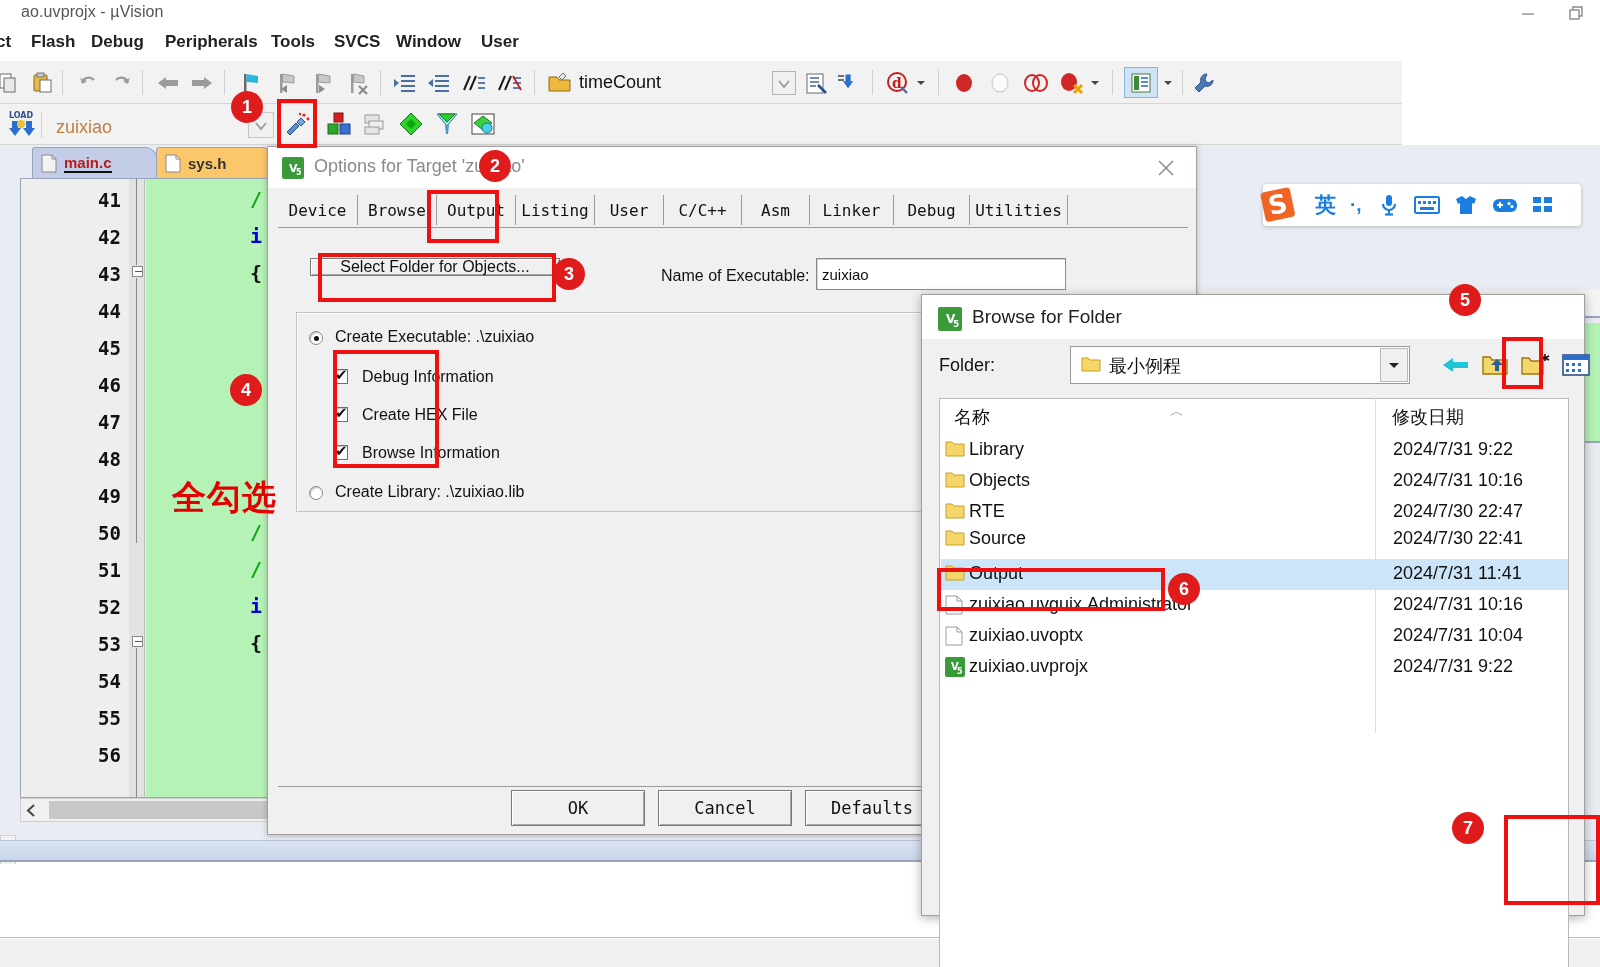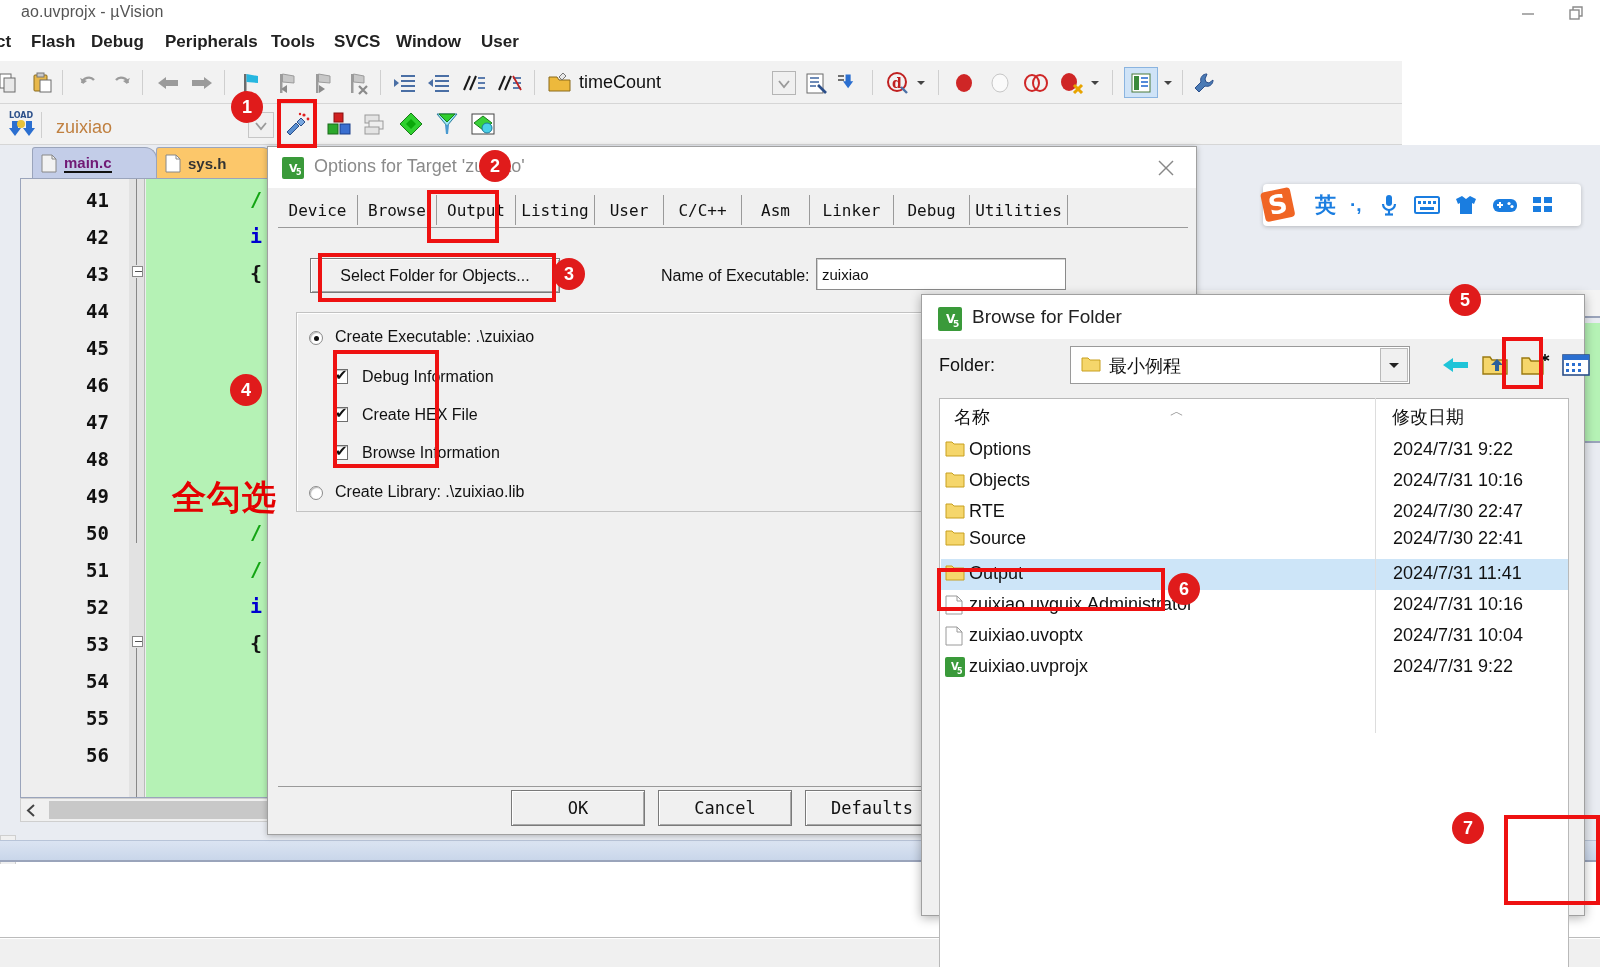--- a/index.html
+++ b/index.html
@@ -35,28 +35,28 @@
   .icobtn svg, .icobtn div { display:block; }
 
   .combo { position:absolute; background:#fff; border:1px solid #b5b5b5; }
 
   
   #editorWrap { position:absolute; left:0; top:145px; width:1600px; height:695px; background:#e9ecf2; }
   .tabstrip { position:absolute; left:18px; top:0px; height:34px; }
   .tab { position:absolute; top:2px; height:32px; border:1px solid #9aa4bb; border-bottom:none;
          border-radius:3px 12px 0 0; display:flex; align-items:center; padding:0 14px 0 8px; font-size:15px; font-weight:bold; }
   .tab .pg { width:16px; height:19px; margin-right:7px; }
-  .tab.active { background:#c3cde8; color:#701a75; }
+  .tab.active { background:#c3cde8; color:#b91c1c; }
   .tab.inactive { background:#fcc76a; color:#333; }
   .tab.active .lbl { border-bottom:2px solid #111; }
 
   #codearea { position:absolute; left:20px; top:33px; width:255px; height:620px; background:#eeeeee;
               border:1px solid #9aa4bb; border-top:1px solid #9aa4bb; }
   .gutter { position:absolute; left:0; top:0; width:108px; bottom:0; background:#eeeeee; }
-  .lnum { position:absolute; right:20px; font-family:"DejaVu Sans Mono", monospace; font-size:19px; font-weight:bold; color:#111; }
+  .lnum { position:absolute; right:8px; font-family:"DejaVu Sans Mono", monospace; font-size:19px; font-weight:bold; color:#111; }
   .foldcol { position:absolute; left:108px; top:0; width:16px; bottom:0; background:#e2e2e2; border-right:1px solid #bbb;}
   .foldbox { position:absolute; left:3px; width:11px; height:11px; border:1px solid #888; background:#fff; }
   .foldbox:after { content:""; position:absolute; left:2px; top:4px; width:7px; height:1px; background:#555; }
   .foldline { position:absolute; left:7px; width:1px; background:#888; }
   #codebg { position:absolute; left:125px; top:0; right:0; bottom:0; background:#b5f2b5; overflow:hidden; }
   .ctok { position:absolute; font-family:"DejaVu Sans Mono", monospace; font-size:20px; font-weight:bold; }
 
   #codebgRight { position:absolute; left:1178px; top:178px; width:422px; height:118px; background:#b5f2b5; }
   #codeTopStrip { position:absolute; left:1178px; top:145px; width:422px; height:28px; background:#f4f4f4; border-bottom:2px solid #9aa4bb; }
 
@@ -605,21 +605,21 @@
       <div class="dtab" style="left:317px;width:69px">User</div>
       <div class="dtab" style="left:386px;width:78px">C/C++</div>
       <div class="dtab" style="left:464px;width:68px">Asm</div>
       <div class="dtab" style="left:532px;width:84px">Linker</div>
       <div class="dtab" style="left:616px;width:76px">Debug</div>
       <div class="dtab" style="left:692px;width:98px">Utilities</div>
     </div>
 
     <div id="optBody">
 
-      <div class="btn3d" style="position:absolute;left:32px;top:30px;width:250px;height:35px">Select Folder for Objects...</div>
+      <div class="btn3d" style="position:absolute;left:32px;top:30px;width:250px;height:18px">Select Folder for Objects...</div>
 
       <div class="flbl" style="left:383px;top:39px">Name of Executable:</div>
       <div class="txtfield" style="position:absolute;left:538px;top:30px;width:250px;height:32px">zuixiao</div>
 
       <div class="grpbox" style="left:18px;top:84px;width:874px;height:200px">
         <div class="radio on" style="left:12px;top:18px"></div>
         <div class="flbl" style="left:38px;top:15px">Create Executable:  .\zuixiao</div>
 
         <div class="cbox on" style="left:36px;top:56px"></div>
         <div class="flbl" style="left:65px;top:55px">Debug Information</div>
@@ -708,21 +708,21 @@
 
     <div id="bList">
       <div class="colh" style="left:14px">名称</div>
       <div class="colh" style="left:452px">修改日期</div>
       <div class="sortarrow">︿</div>
 
       <div class="frow" style="top:36px">
         <span class="fico"><svg width="20" height="18" viewBox="0 0 20 18">
               <path d="M1 2 L7 2 L9 4 L19 4 L19 16 L1 16 Z" fill="#f5d66b" stroke="#c8a020"></path>
             </svg></span>
-        <span class="nm">Options</span>
+        <span class="nm">Library</span>
         <span class="dt">2024/7/31 9:22</span>
       </div>
       <div class="frow" style="top:67px">
         <span class="fico"><svg width="20" height="18" viewBox="0 0 20 18">
               <path d="M1 2 L7 2 L9 4 L19 4 L19 16 L1 16 Z" fill="#f5d66b" stroke="#c8a020"></path>
             </svg></span>
         <span class="nm">Objects</span>
         <span class="dt">2024/7/31 10:16</span>
       </div>
       <div class="frow" style="top:98px">

